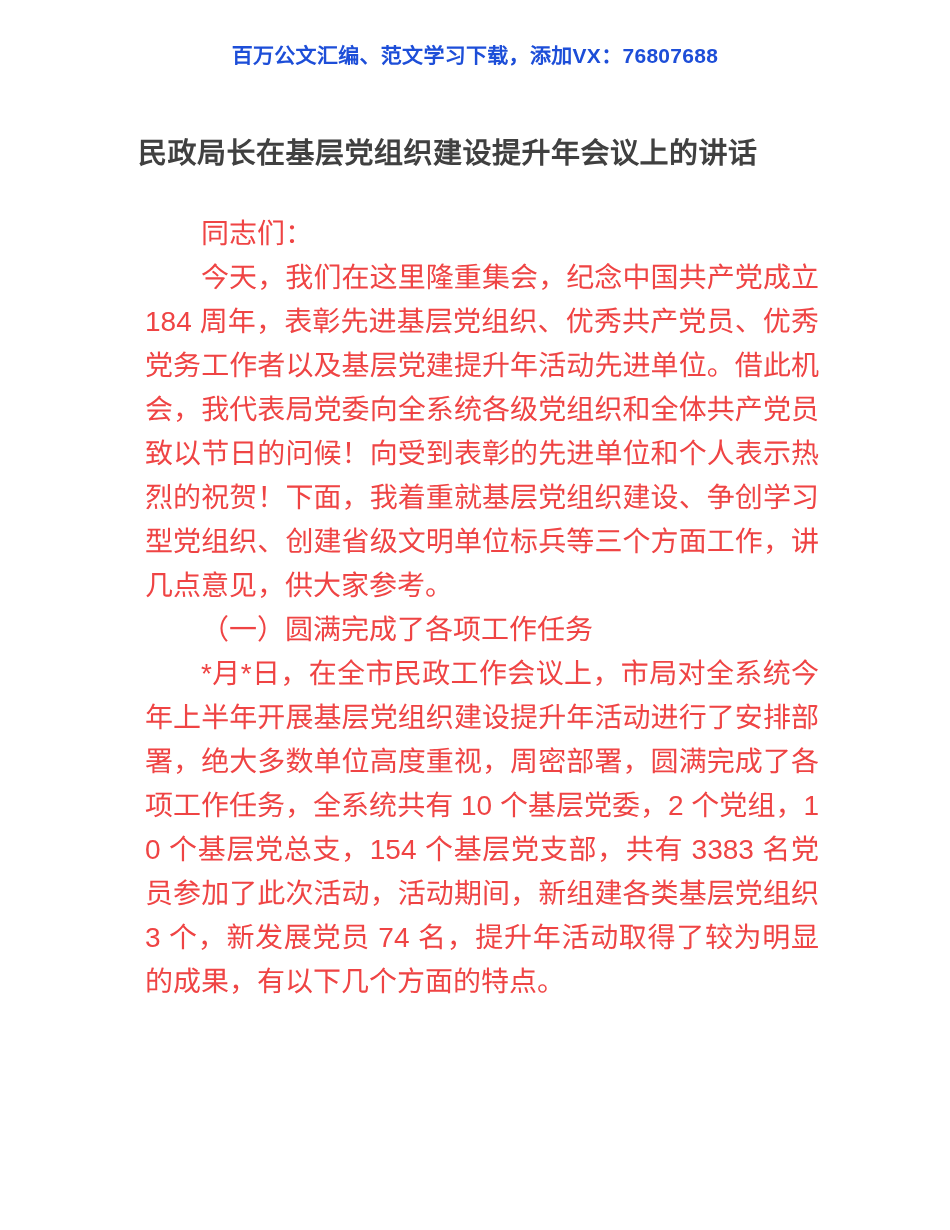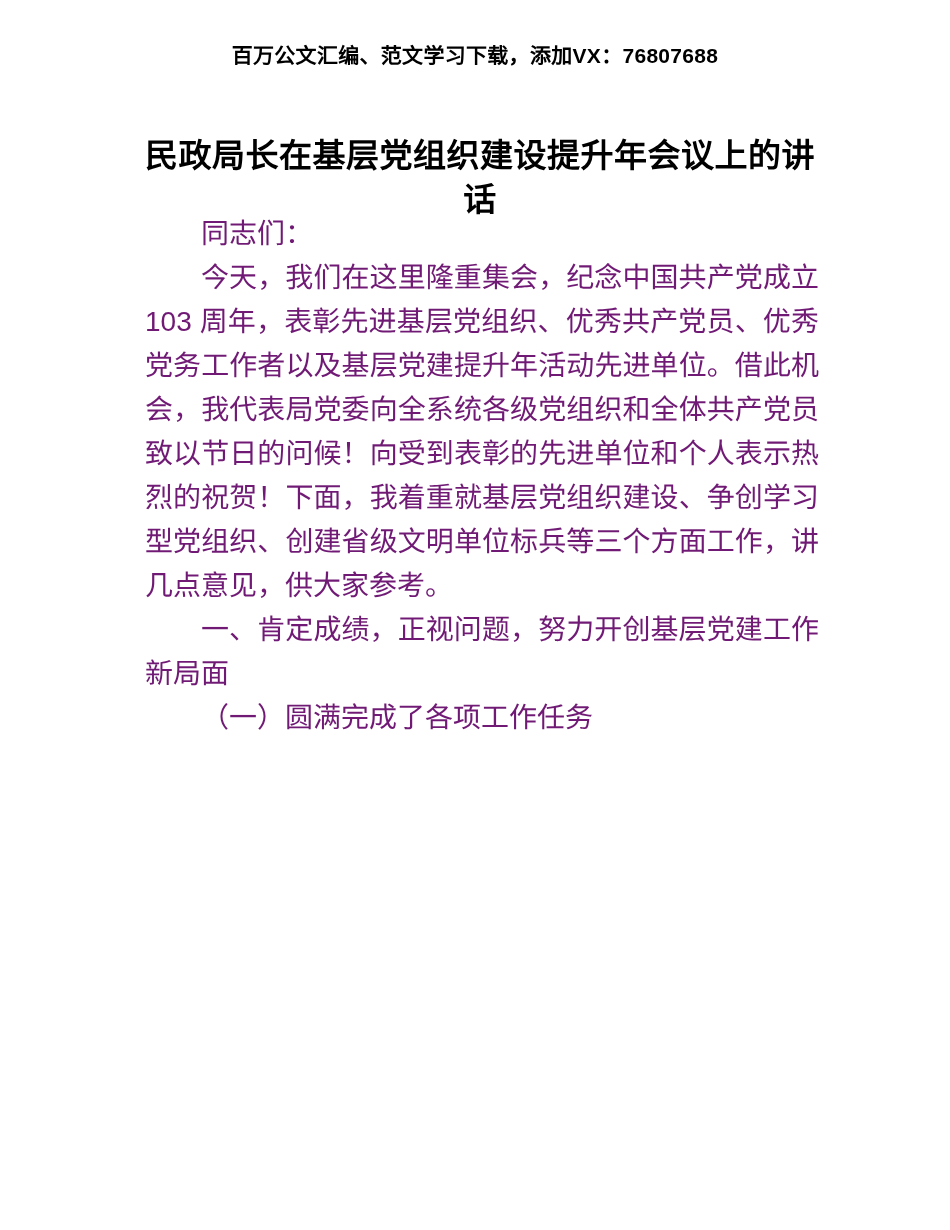--- a/index.html
+++ b/index.html
@@ -24,54 +24,53 @@
     box-sizing: border-box;
   }
 
   
   .promo-header {
     position: absolute;
     top: 43px;
     left: 0;
     width: 950px;
     text-align: center;
-    color: #000000;
+    color: #1d4ed8;
     font-size: 21px;
     font-weight: bold;
     letter-spacing: 0.3px;
     line-height: 1.2;
     white-space: nowrap;
   }
 
   
   .doc-title {
     position: absolute;
     top: 112px;
     left: 138px;
     width: 684px;
-    text-align: center;
-    font-size: 33px;
+    font-size: 29px;
     font-weight: bold;
     line-height: 44px;
-    color: #000000;
+    color: #404040;
     letter-spacing: 0.5px;
   }
 
   
   .doc-body {
     position: absolute;
     top: 212px;
     left: 145px;
     width: 674px;
   }
 
   .para {
     font-size: 28px;
     line-height: 44px;
-    color: #701a75;
+    color: #ef4444;
     margin: 0;
     text-align: justify;
     text-justify: inter-ideograph;
     letter-spacing: 0px;
     word-break: break-all;
   }
 
   .para.indent {
     text-indent: 2em;
   }
@@ -81,22 +80,22 @@
 
 <div class="page">
 
   <div class="promo-header">百万公文汇编、范文学习下载，添加VX：76807688</div>
 
   <h1 class="doc-title">民政局长在基层党组织建设提升年会议上的讲话</h1>
 
   <div class="doc-body">
     <p class="para indent">同志们：</p>
 
-    <p class="para indent">今天，我们在这里隆重集会，纪念中国共产党成立 103 周年，表彰先进基层党组织、优秀共产党员、优秀党务工作者以及基层党建提升年活动先进单位。借此机会，我代表局党委向全系统各级党组织和全体共产党员致以节日的问候！向受到表彰的先进单位和个人表示热烈的祝贺！下面，我着重就基层党组织建设、争创学习型党组织、创建省级文明单位标兵等三个方面工作，讲几点意见，供大家参考。</p>
+    <p class="para indent">今天，我们在这里隆重集会，纪念中国共产党成立 184 周年，表彰先进基层党组织、优秀共产党员、优秀党务工作者以及基层党建提升年活动先进单位。借此机会，我代表局党委向全系统各级党组织和全体共产党员致以节日的问候！向受到表彰的先进单位和个人表示热烈的祝贺！下面，我着重就基层党组织建设、争创学习型党组织、创建省级文明单位标兵等三个方面工作，讲几点意见，供大家参考。</p>
 
-    <p class="para indent">一、肯定成绩，正视问题，努力开创基层党建工作新局面</p>
 
     <p class="para indent">（一）圆满完成了各项工作任务</p>
 
+    <p class="para indent">*月*日，在全市民政工作会议上，市局对全系统今年上半年开展基层党组织建设提升年活动进行了安排部署，绝大多数单位高度重视，周密部署，圆满完成了各项工作任务，全系统共有 10 个基层党委，2 个党组，10 个基层党总支，154 个基层党支部，共有 3383 名党员参加了此次活动，活动期间，新组建各类基层党组织 3 个，新发展党员 74 名，提升年活动取得了较为明显的成果，有以下几个方面的特点。</p>
 
   </div>
 
 </div>
 
 </body></html>

